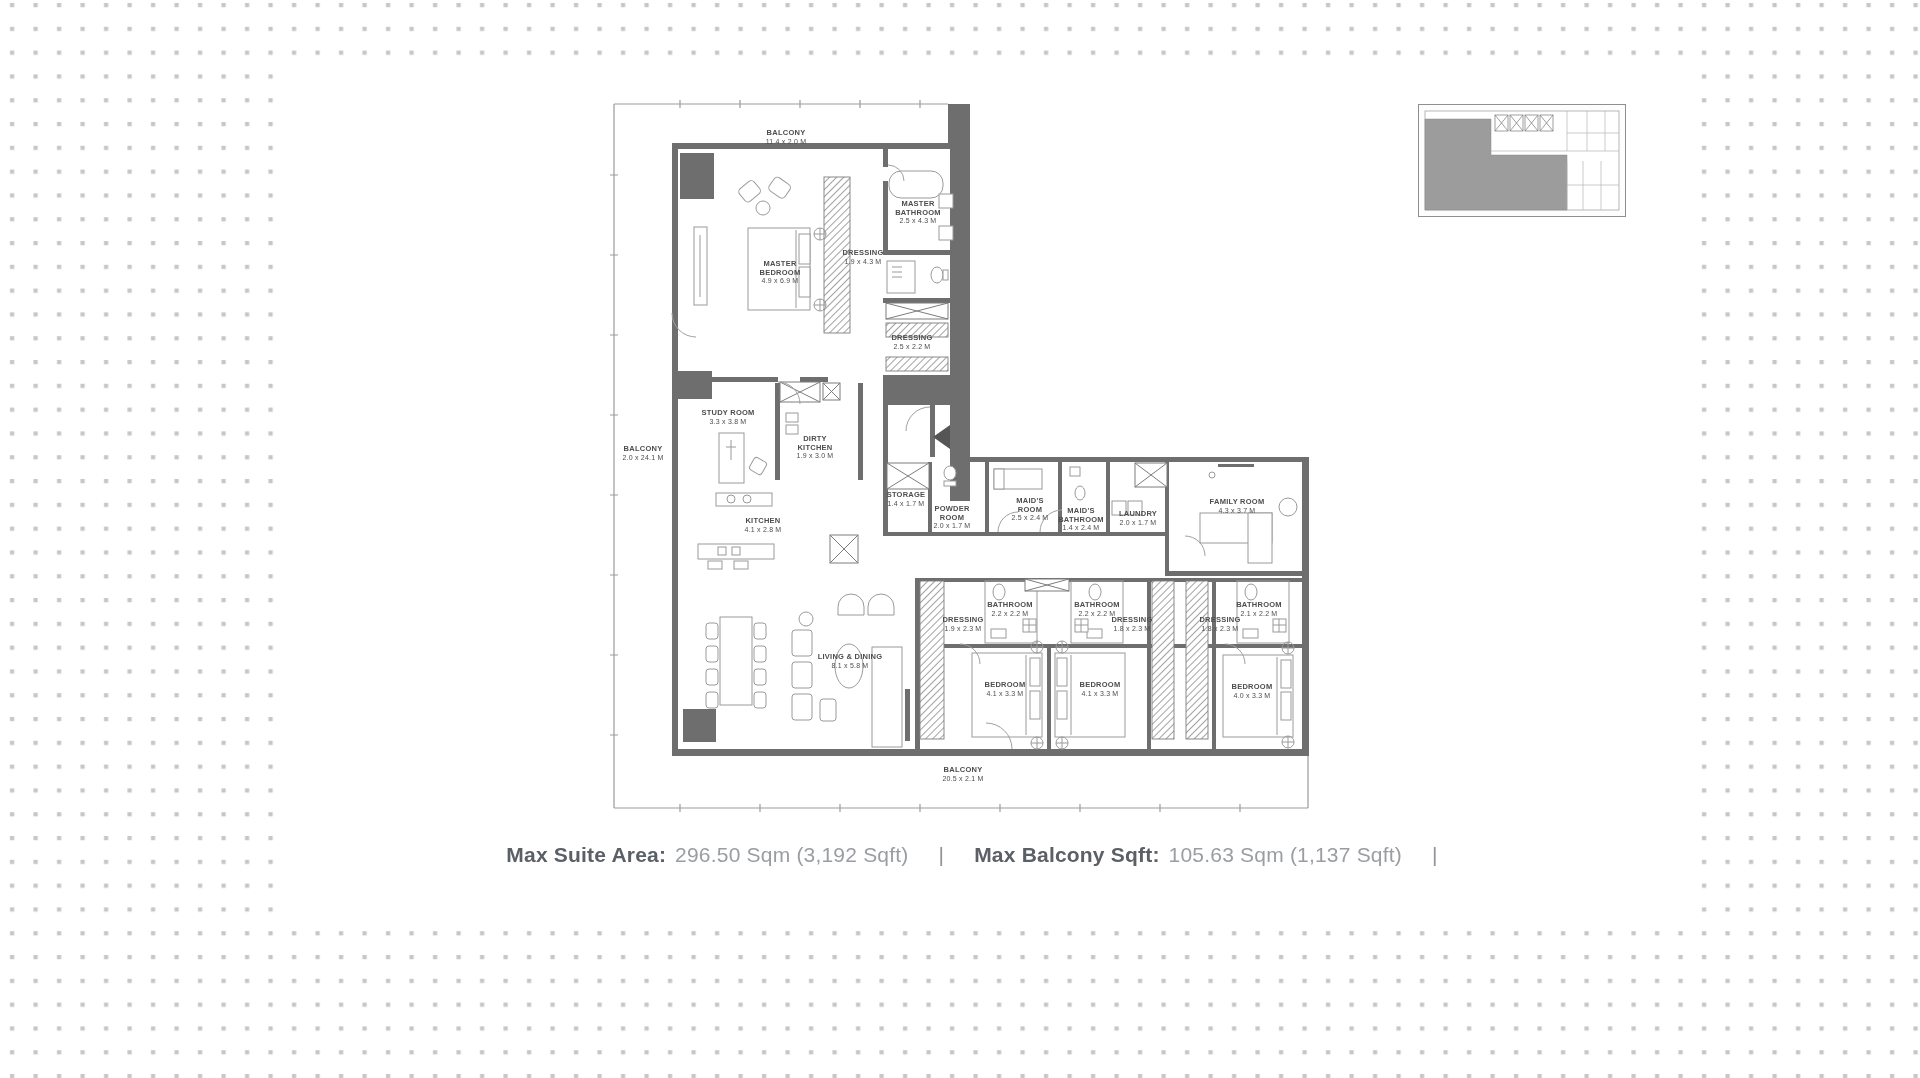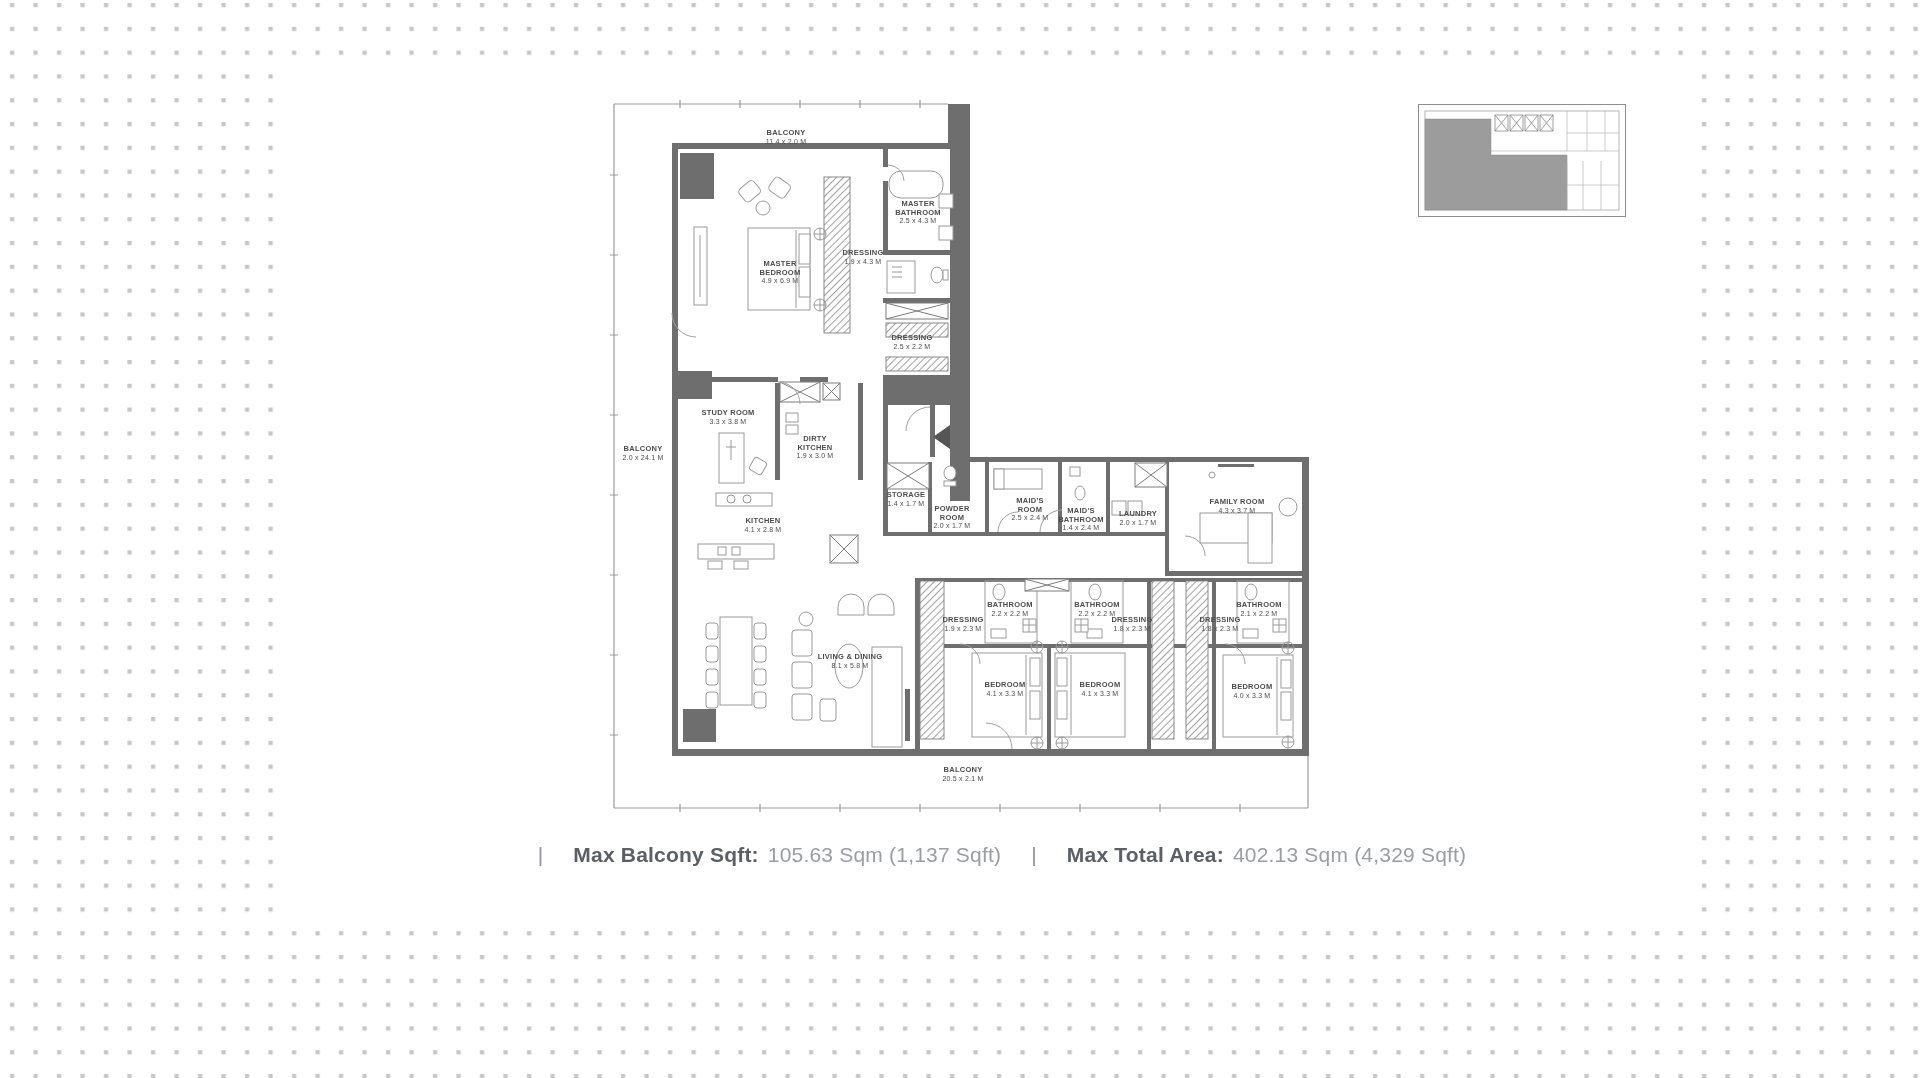--- a/index.html
+++ b/index.html
@@ -363,23 +363,23 @@
     <line x1="188" y1="8" x2="188" y2="48"></line>
     <line x1="150" y1="30" x2="202" y2="30"></line>
     <line x1="150" y1="58" x2="150" y2="107"></line>
     <line x1="166" y1="58" x2="166" y2="107"></line>
     <line x1="184" y1="58" x2="184" y2="107"></line>
     <line x1="150" y1="82" x2="202" y2="82"></line>
   </g>
 </svg>
 
 <div id="stats-bar">
+  <span class="stat">
+    <span class="sl">Max Suite Area:</span>
+    <span class="sv">296.50 Sqm (3,192 Sqft)</span>
+  </span>
   <span class="sep">|</span>
   <span class="stat">
     <span class="sl">Max Balcony Sqft:</span>
     <span class="sv">105.63 Sqm (1,137 Sqft)</span>
   </span>
   <span class="sep">|</span>
-  <span class="stat">
-    <span class="sl">Max Total Area:</span>
-    <span class="sv">402.13 Sqm (4,329 Sqft)</span>
-  </span>
 </div>
 
 </body></html>

